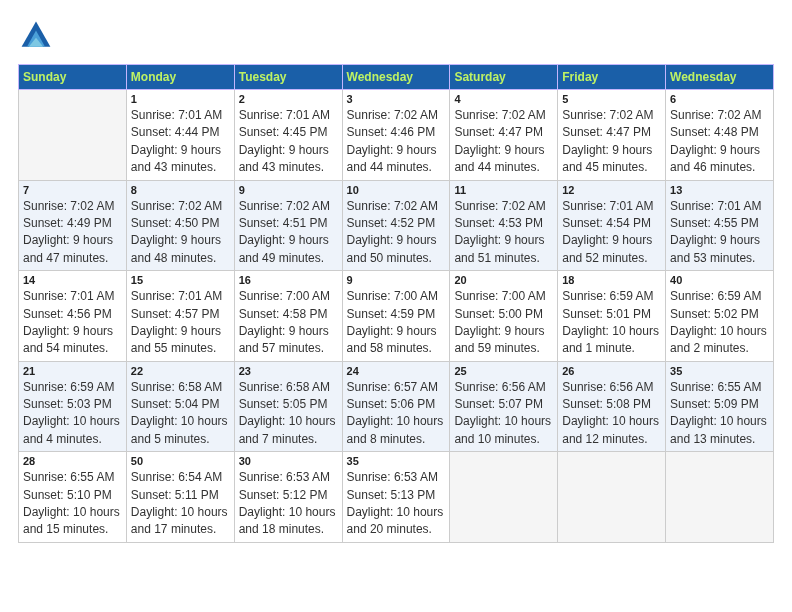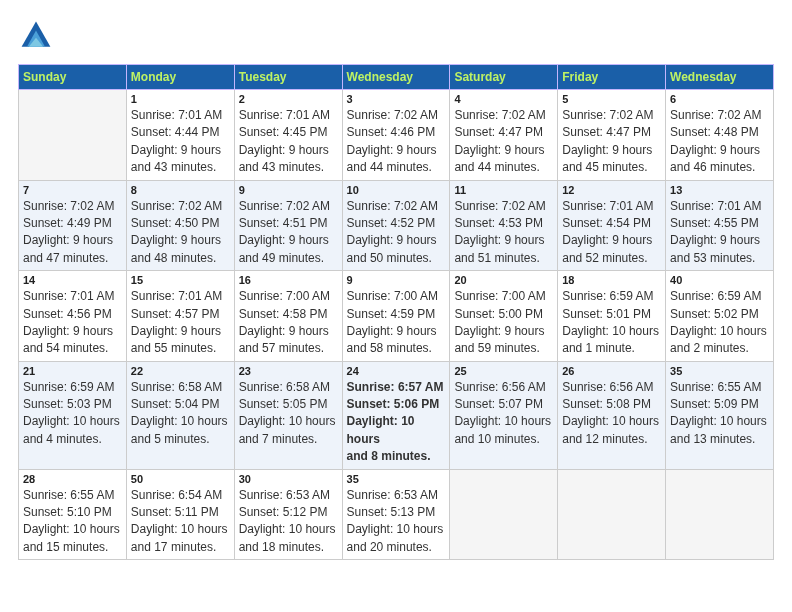--- a/index.html
+++ b/index.html
@@ -294,21 +294,21 @@
           </td>
           <td>
             <span class="day-num">23</span>
             <div class="day-info" style="white-space: pre-line;">Sunrise: 6:58 AM
 Sunset: 5:05 PM
 Daylight: 10 hours
 and 7 minutes.</div>
           </td>
           <td>
             <span class="day-num">24</span>
-            <div class="day-info" style="white-space: pre-line; font-weight: bold;">Sunrise: 6:57 AM
+            <div class="day-info" style="white-space: pre-line;">Sunrise: 6:57 AM
 Sunset: 5:06 PM
 Daylight: 10 hours
 and 8 minutes.</div>
           </td>
           <td>
             <span class="day-num">25</span>
             <div class="day-info" style="white-space: pre-line;">Sunrise: 6:56 AM
 Sunset: 5:07 PM
 Daylight: 10 hours
 and 10 minutes.</div>

